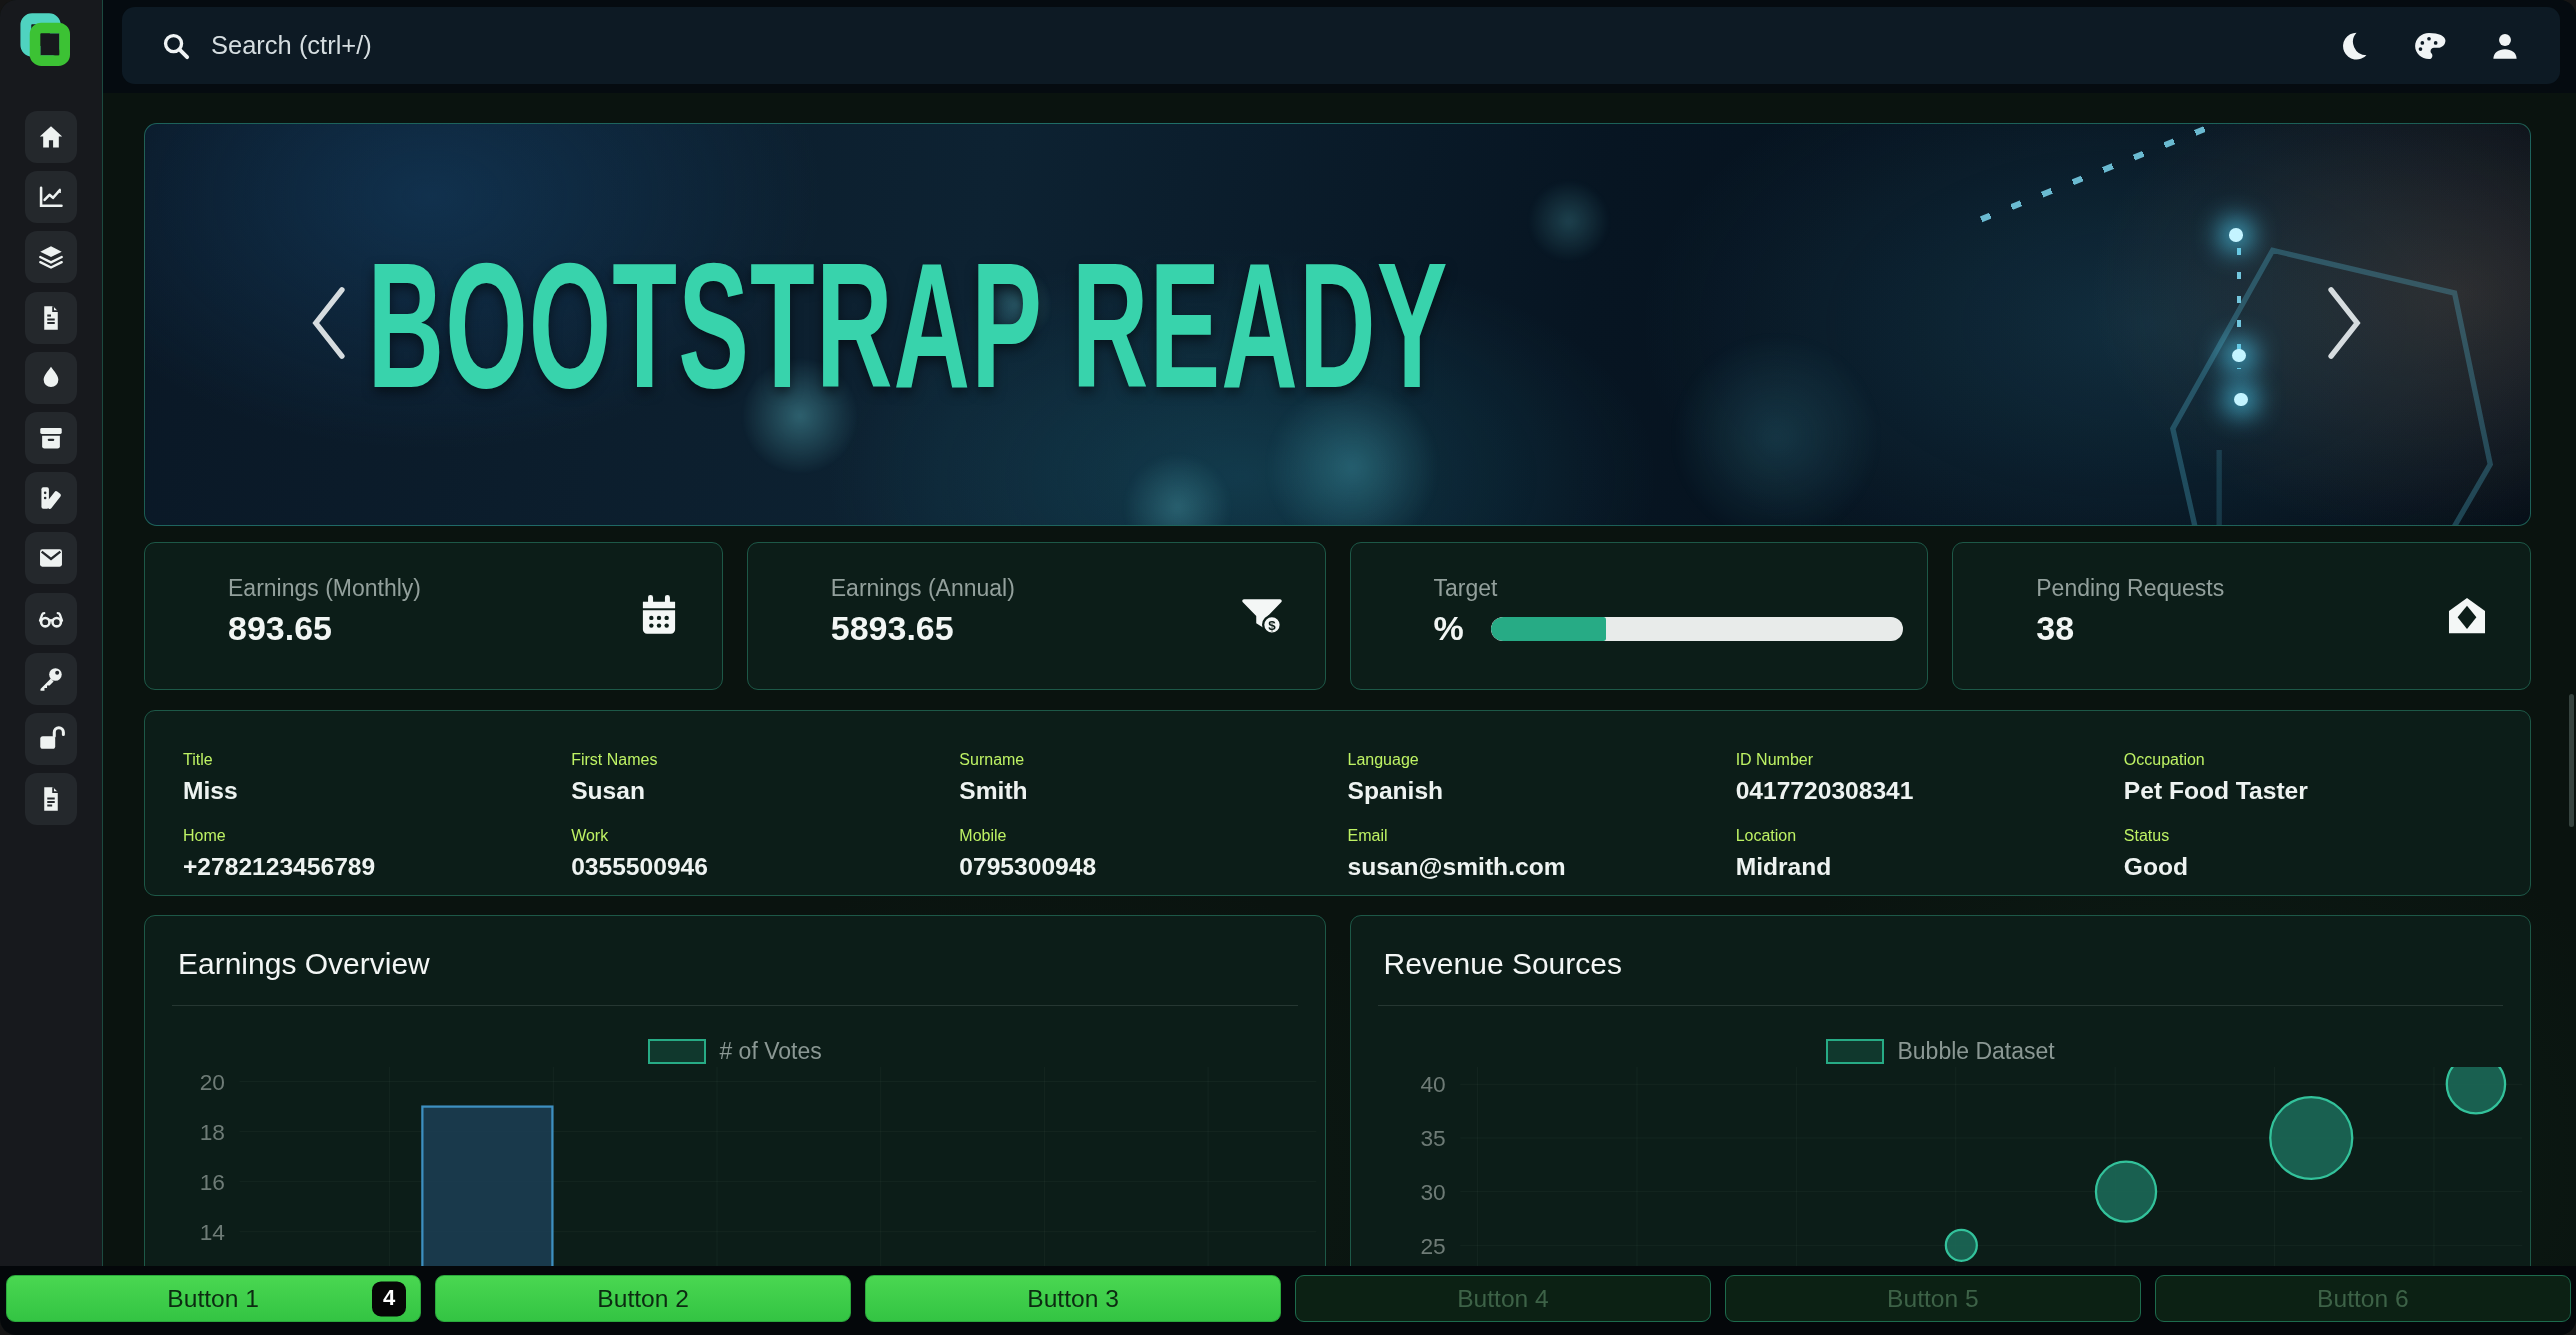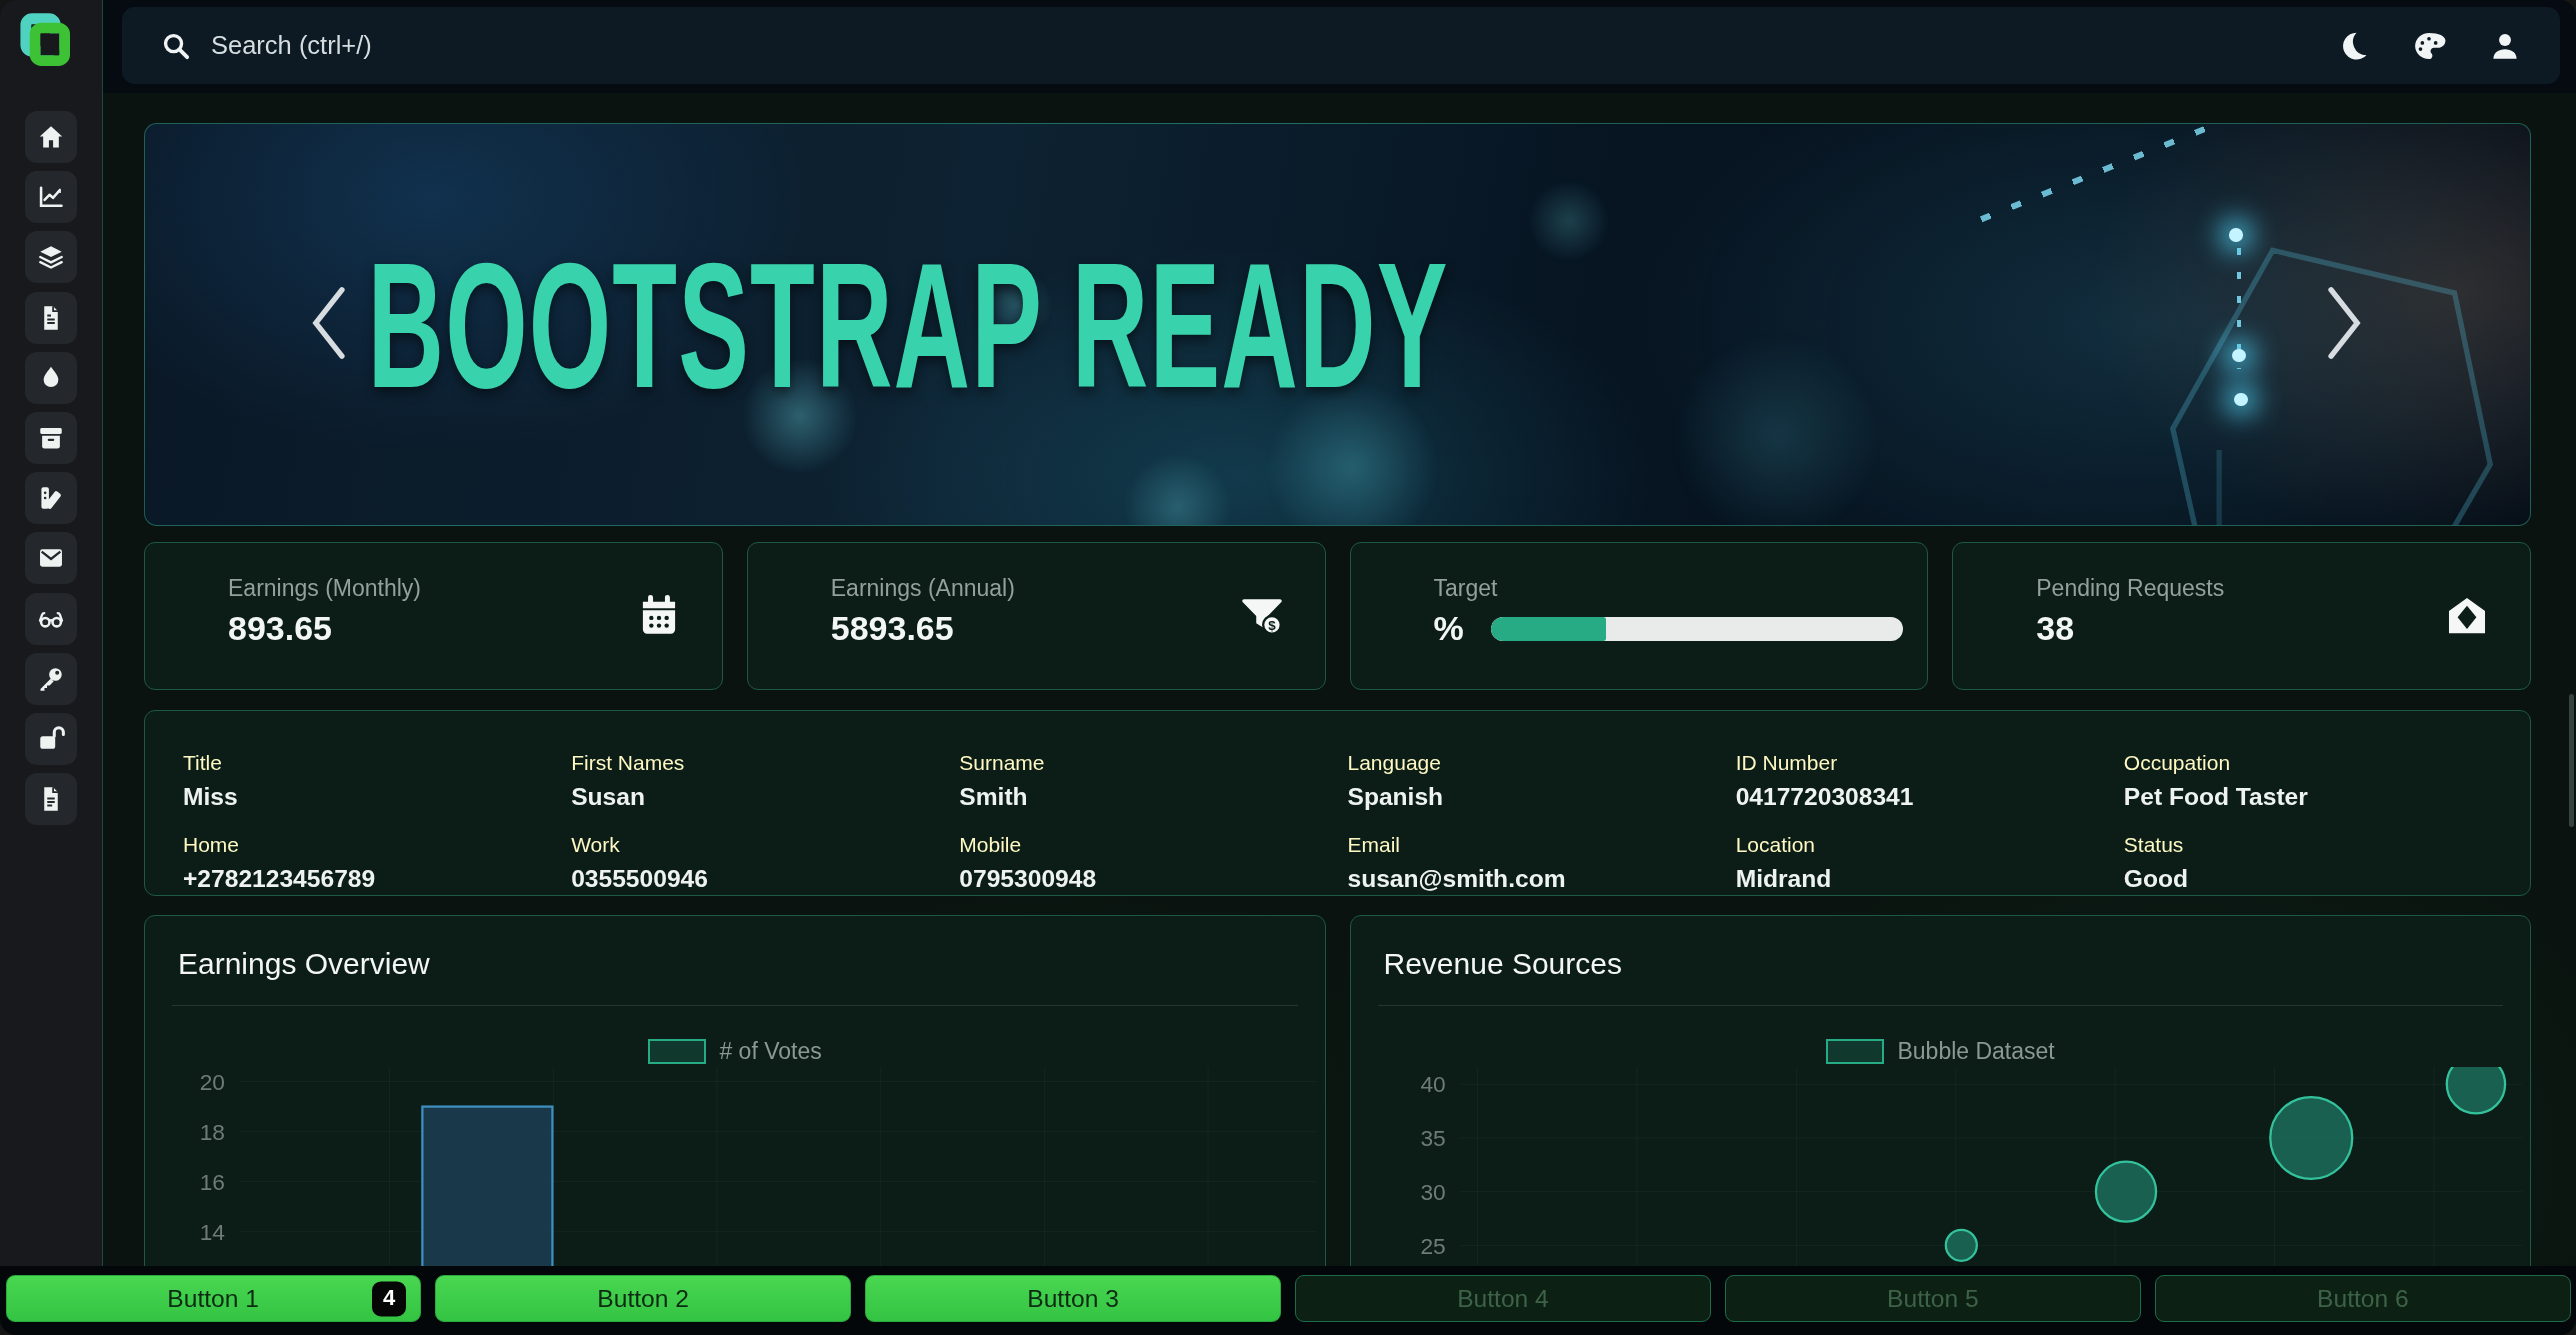--- a/index.html
+++ b/index.html
@@ -64,21 +64,21 @@
   .stat-label{margin:32px 0 7.3px 35px;font-size:23px;color:#93a09c;}
   .stat-row{display:flex;align-items:center;margin-left:35px;gap:27px;}
   .stat-value{font-size:34px;font-weight:bold;color:#f2f6f4;}
   .stat-icon{position:absolute;right:40px;top:50%;transform:translateY(-50%);width:46px;height:46px;color:#f4f7f6;}
   .track{width:412px;height:24px;background:#e8ebea;border-radius:12px;overflow:hidden;}
   .fill{height:100%;background:#27ab85;border-radius:12px 2.7px 2.7px 12px;}
   
   .profile-card{position:absolute;left:144px;top:710px;width:2387px;height:186px;z-index:2;
       display:grid;grid-template-columns:repeat(6,1fr);align-content:start;
       padding:40px 18px 0 38px;row-gap:22px;}
-  .pf-label{font-size:21px;color:#fef9c3;margin-bottom:8.2px;}
+  .pf-label{font-size:16px;color:#bef264;margin-bottom:8.2px;}
   .pf-value{font-size:24.6px;font-weight:600;color:#eef3f1;}
   
   .charts{position:absolute;left:144px;top:915px;width:2387px;display:flex;gap:24px;z-index:2;}
   .chart-card{flex:1;height:497px;position:relative;overflow:hidden;}
   .chart-title{position:absolute;top:31px;left:33px;margin:0;font-size:30px;font-weight:500;color:#f3f6f5;}
   .divider{position:absolute;top:89px;left:27px;right:27px;border-top:1.8px solid rgba(160,178,172,.18);}
   .legend{position:absolute;top:122px;left:0;right:0;display:flex;justify-content:center;align-items:center;gap:13.7px;cursor:pointer;}
   .lg-swatch{width:58px;height:25.5px;background:#10382d;border:2.7px solid #27ab85;box-sizing:border-box;}
   .lg-text{font-size:23px;color:#8b9894;}
   .plot{position:absolute;left:0;top:151px;width:100%;height:273px;}

